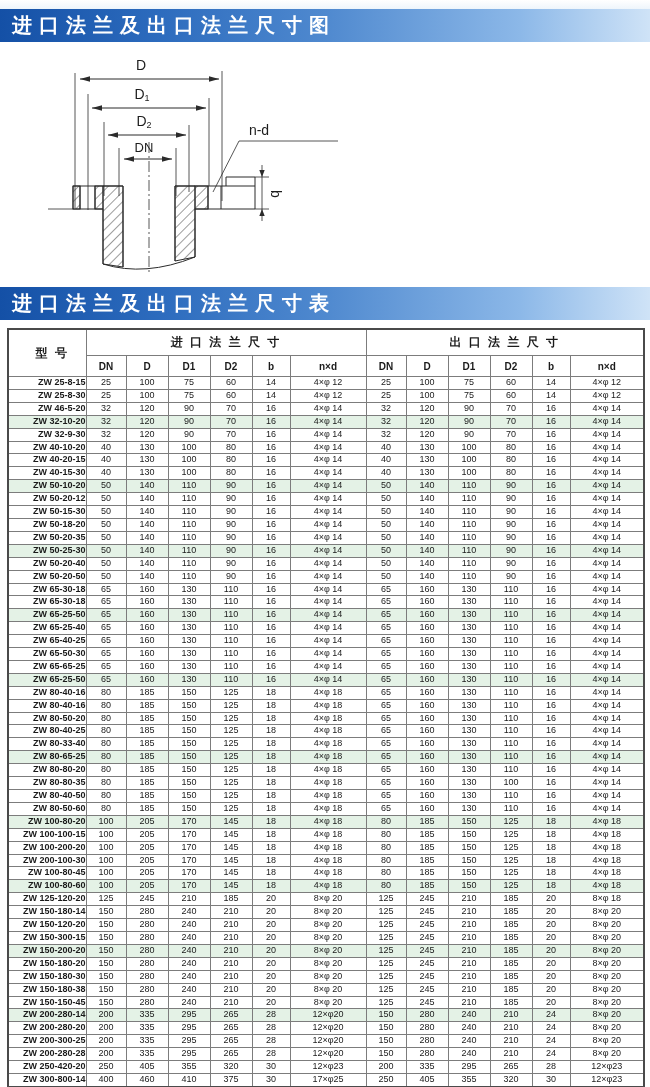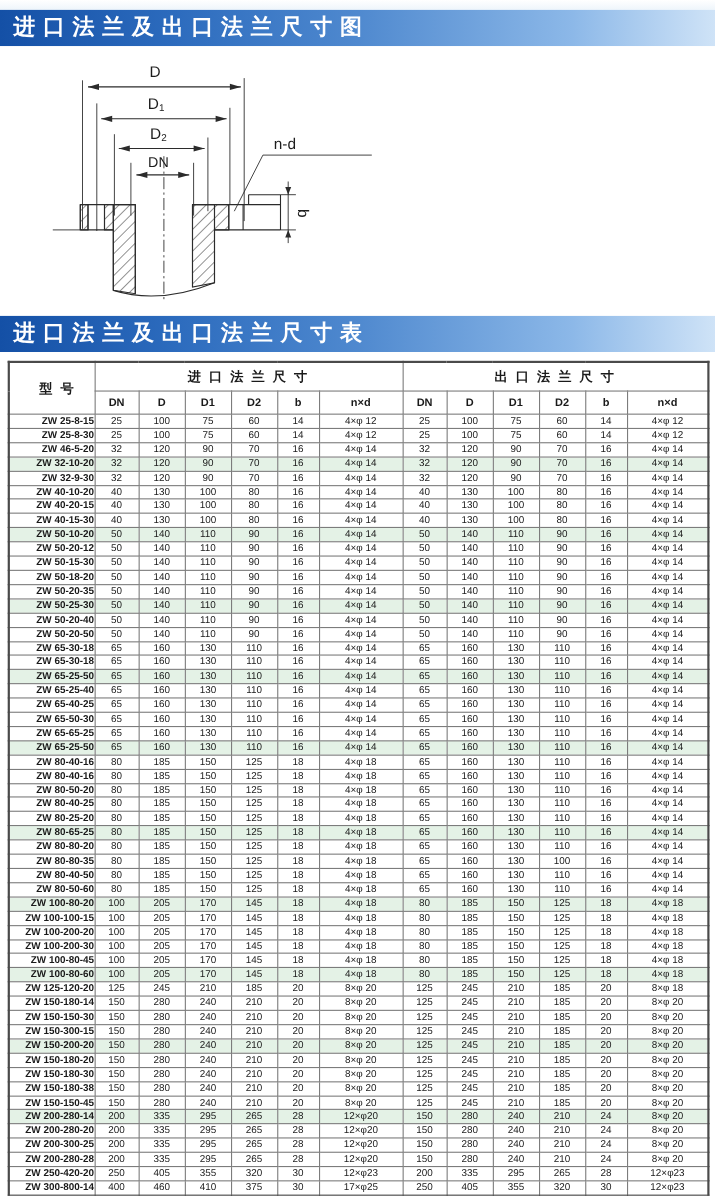--- a/index.html
+++ b/index.html
@@ -592,21 +592,21 @@
     <td>18</td>
     <td>4×φ 18</td>
     <td>65</td>
     <td>160</td>
     <td>130</td>
     <td>110</td>
     <td>16</td>
     <td>4×φ 14</td>
   </tr>
         <tr>
-    <td class="model">ZW 80-25-20</td>
+    <td class="model">ZW 80-33-40</td>
     <td>80</td>
     <td>185</td>
     <td>150</td>
     <td>125</td>
     <td>18</td>
     <td>4×φ 18</td>
     <td>65</td>
     <td>160</td>
     <td>130</td>
     <td>110</td>
@@ -727,21 +727,21 @@
     <td>18</td>
     <td>4×φ 18</td>
     <td>80</td>
     <td>185</td>
     <td>150</td>
     <td>125</td>
     <td>18</td>
     <td>4×φ 18</td>
   </tr>
         <tr>
-    <td class="model">ZW 100-200-30</td>
+    <td class="model">ZW 200-100-30</td>
     <td>100</td>
     <td>205</td>
     <td>170</td>
     <td>145</td>
     <td>18</td>
     <td>4×φ 18</td>
     <td>80</td>
     <td>185</td>
     <td>150</td>
     <td>125</td>
@@ -802,21 +802,21 @@
     <td>20</td>
     <td>8×φ 20</td>
     <td>125</td>
     <td>245</td>
     <td>210</td>
     <td>185</td>
     <td>20</td>
     <td>8×φ 20</td>
   </tr>
         <tr>
-    <td class="model">ZW 150-150-30</td>
+    <td class="model">ZW 150-120-20</td>
     <td>150</td>
     <td>280</td>
     <td>240</td>
     <td>210</td>
     <td>20</td>
     <td>8×φ 20</td>
     <td>125</td>
     <td>245</td>
     <td>210</td>
     <td>185</td>

